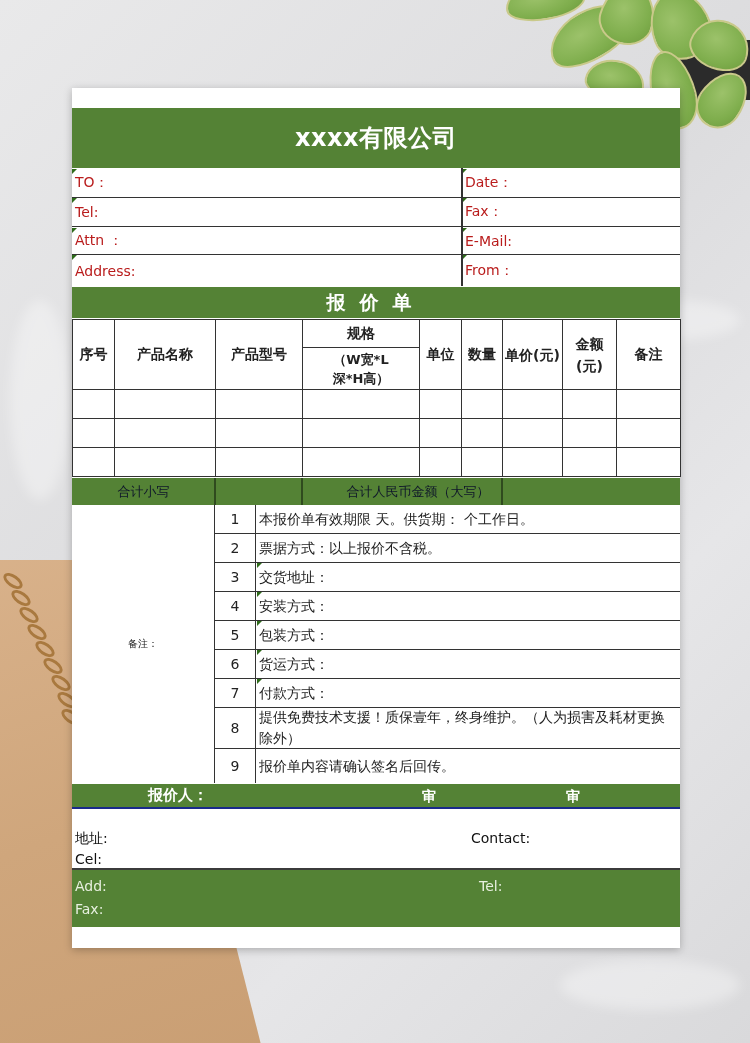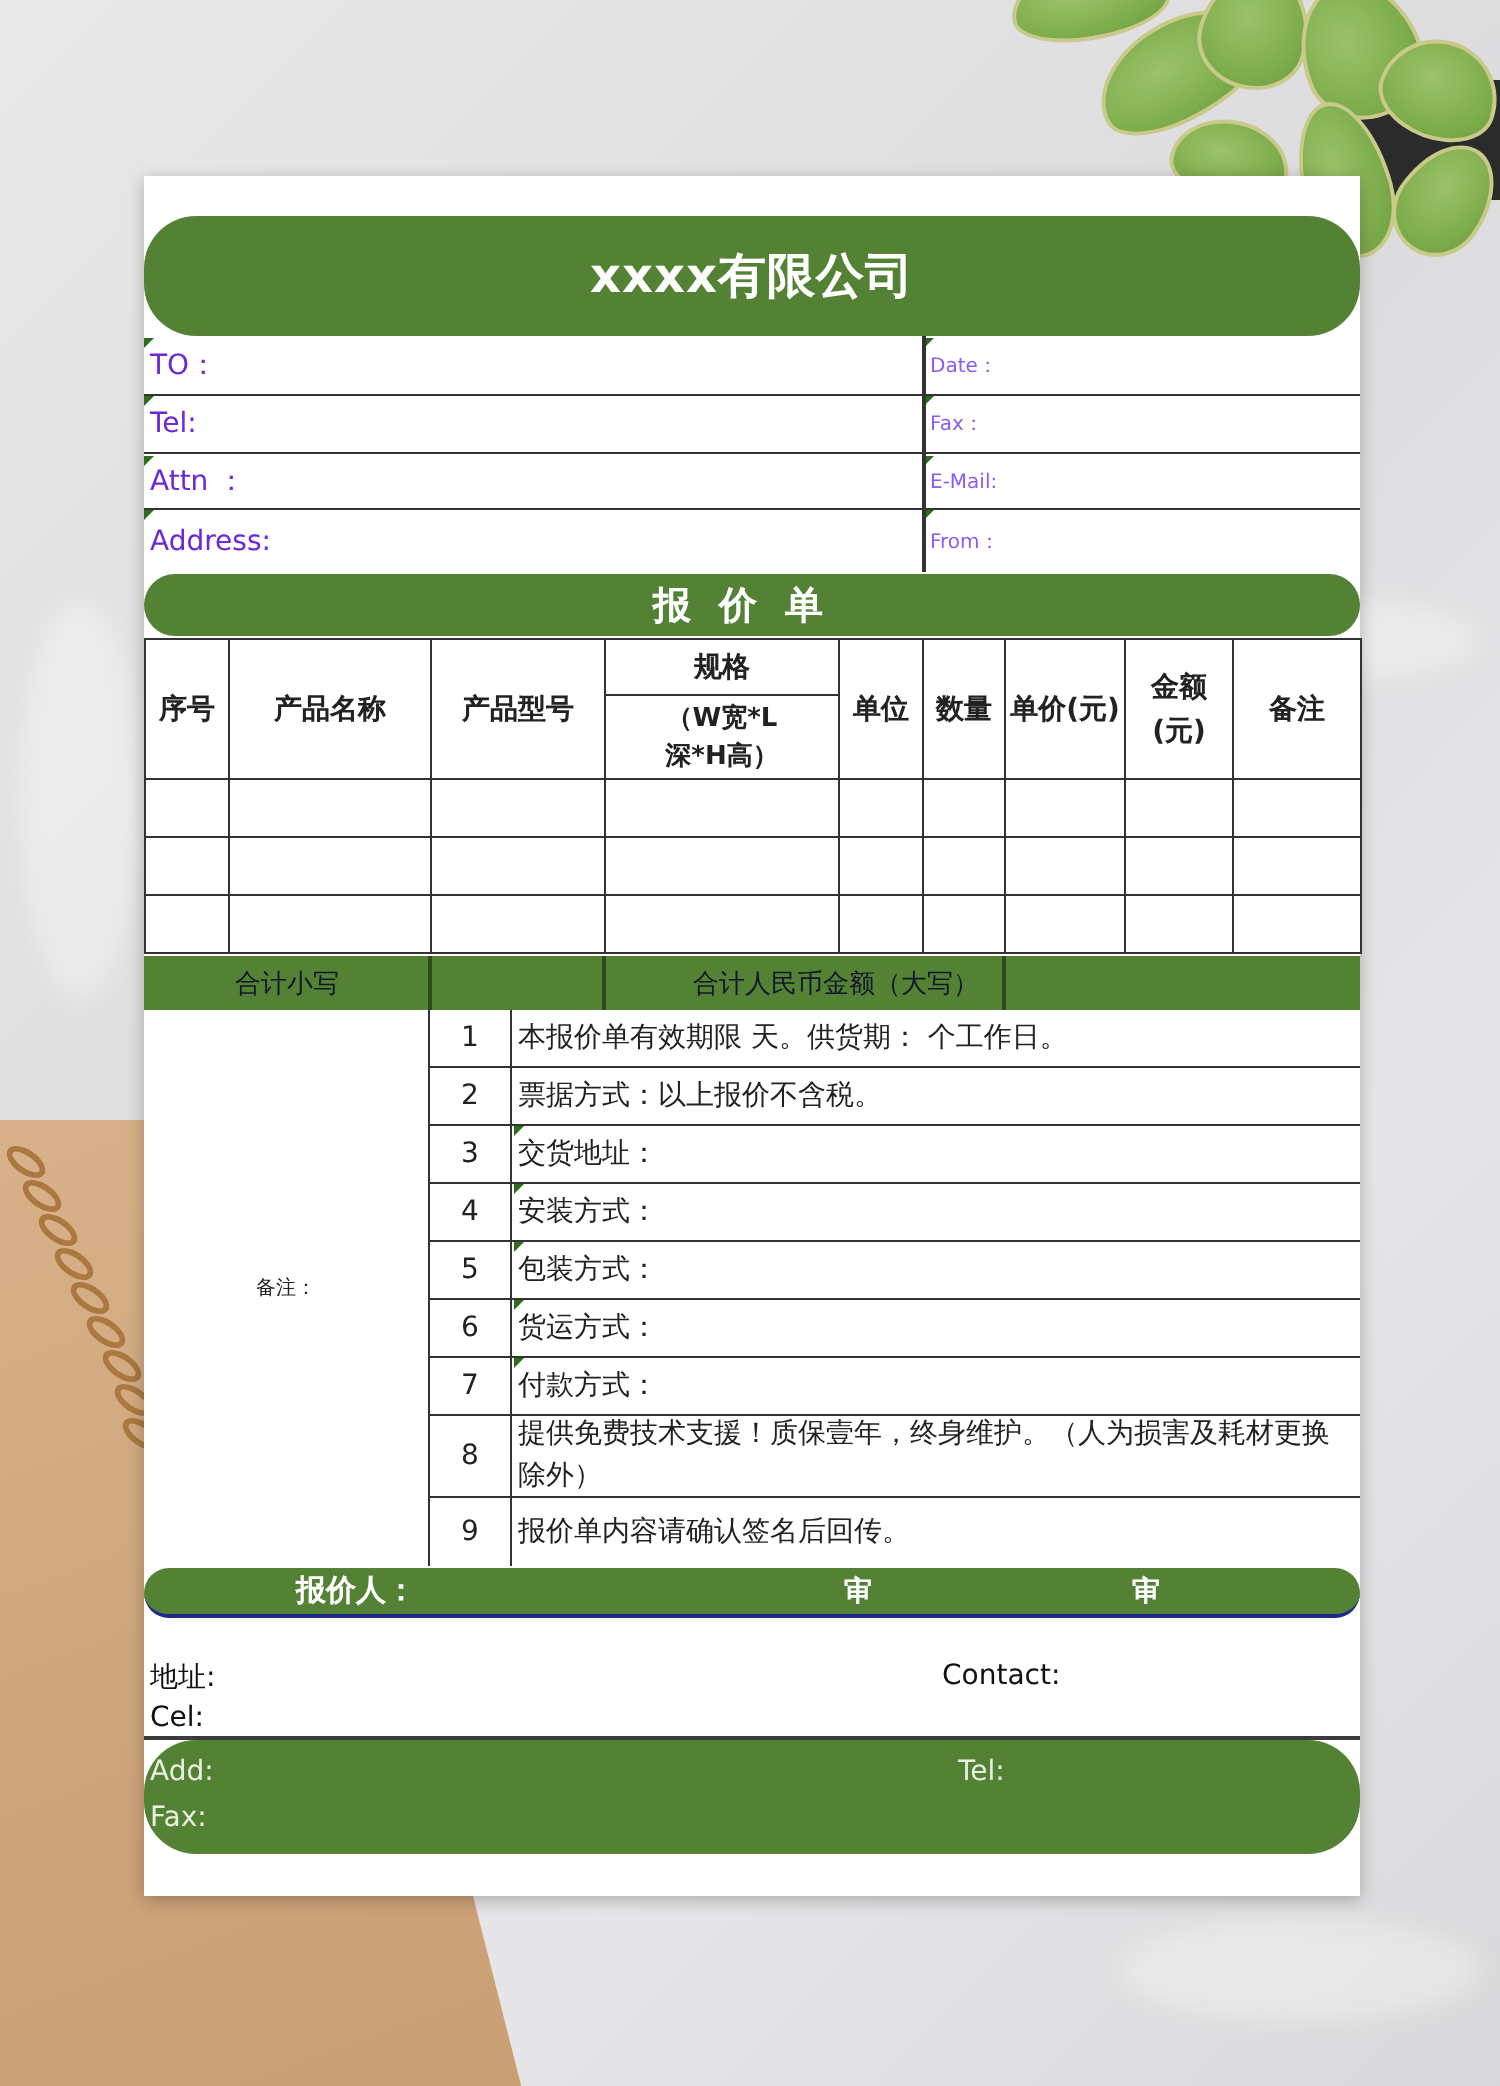--- a/index.html
+++ b/index.html
@@ -23,29 +23,29 @@
     border: 2px solid #c9c98a; border-radius: 50% 50% 50% 50% / 60% 60% 40% 40%;
   }
   .pot { position:absolute; left:680px; top:40px; width:80px; height:60px; background:#2b2b2b; border-radius: 10px; }
 
   
   .page {
     position:absolute; left:72px; top:88px; width:608px; height:860px;
     background:#ffffff; box-shadow: 0 2px 8px rgba(0,0,0,0.25);
   }
   .green { background:#548235; color:#ffffff; }
-  .abs { position:absolute;border-radius:26px; }
+  .abs { position:absolute; }
   .title {
     left:0; top:20px; width:608px; height:60px;
     display:flex; align-items:center; justify-content:center;
     font-size:24px; font-weight:bold; letter-spacing:0.5px;
   }
   .info-row { position:absolute; left:0; width:608px; height:29px; border-bottom:1.5px solid #333; }
-  .info-left { position:absolute; left:3px; top:0; height:100%; display:flex; align-items:center; font-size:14px; color:#6d28d9; }
-  .info-right { position:absolute; left:393px; top:0; height:100%; display:flex; align-items:center; font-size:10px; color:#8b5cf6; }
+  .info-left { position:absolute; left:3px; top:0; height:100%; display:flex; align-items:center; font-size:14px; color:#b91c1c; }
+  .info-right { position:absolute; left:393px; top:0; height:100%; display:flex; align-items:center; font-size:14px; color:#b91c1c; }
   .info-divider { position:absolute; left:389px; top:80px; width:1.5px; height:118px; background:#333; }
   .tri { position:absolute; width:0; height:0; border-top:5px solid #2e6b1a; border-right:5px solid transparent; }
 
   .section-title {
     left:0; top:199px; width:608px; height:31px;
     display:flex; align-items:center; justify-content:center;
     font-size:19px; font-weight:bold; letter-spacing:14px;
   }
 
   table.grid { position:absolute; left:0; border-collapse:collapse; table-layout:fixed; }

